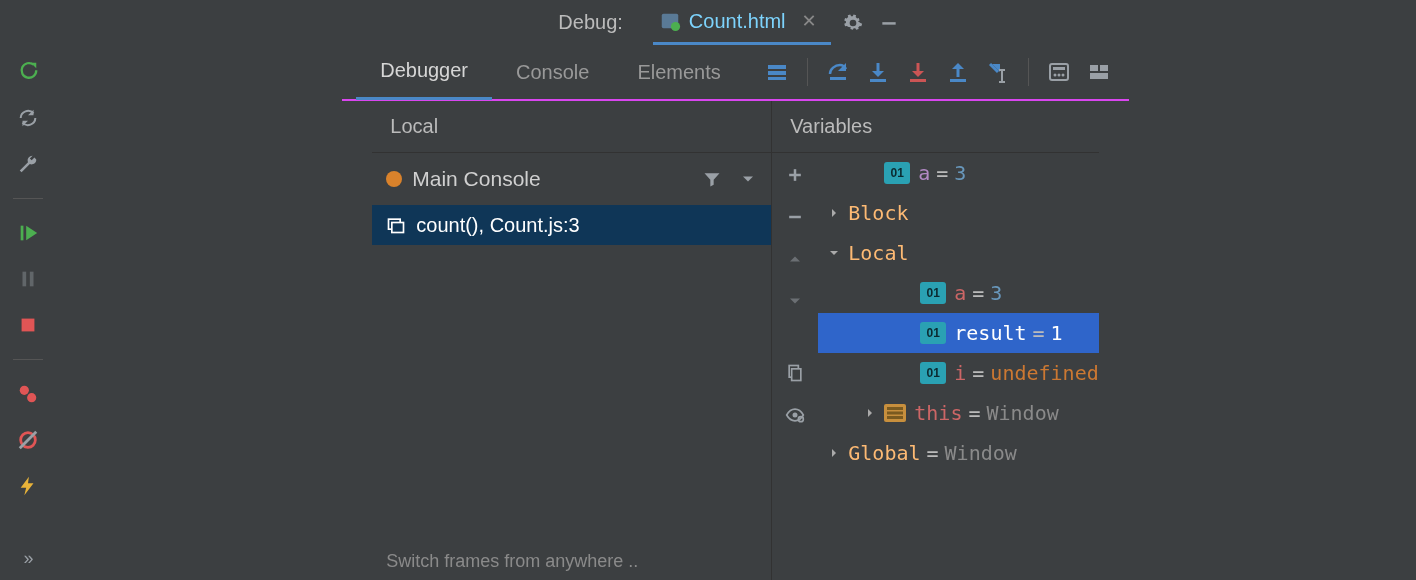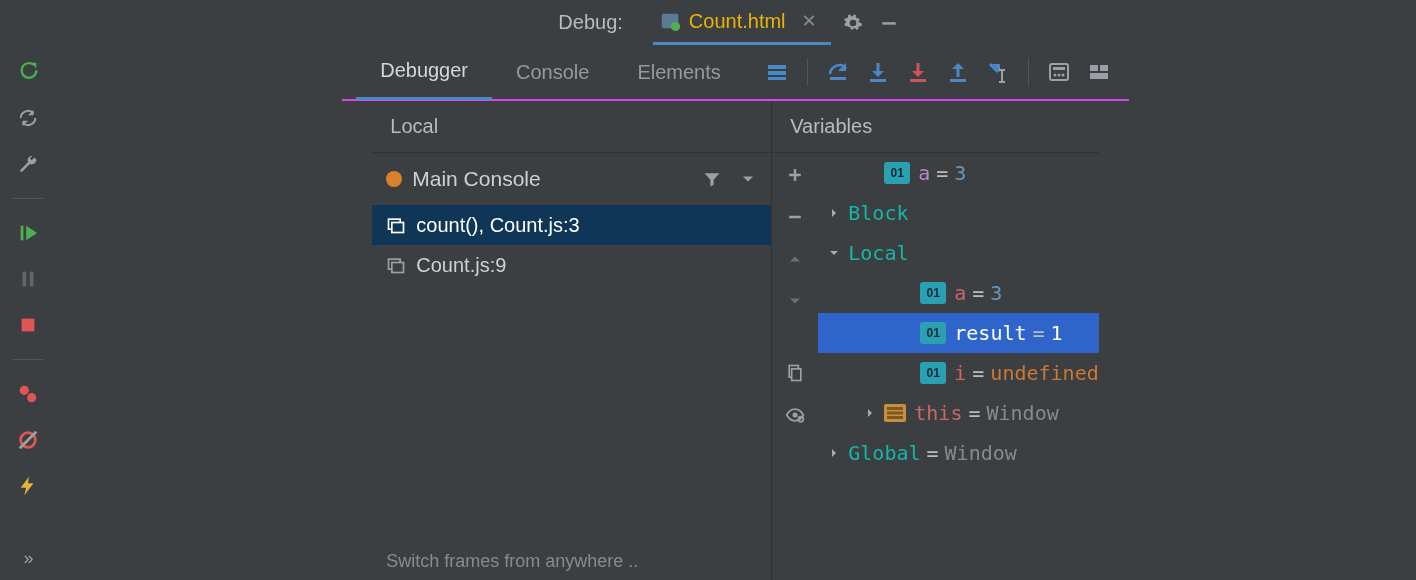--- a/index.html
+++ b/index.html
@@ -55,21 +55,21 @@
     padding-left: 0;
     margin-right: 30px;
   }
   .file-tab {
     display: flex; align-items: center;
     height: 45px;
     padding: 0 14px 0 6px;
     border-bottom: 3px solid #4a88c7;
     gap: 8px;
   }
-  .file-tab .fname { color: #eab308; font-size: 20px; }
+  .file-tab .fname { color: #7dd3fc; font-size: 20px; }
   .file-tab .close { color: #888; margin-left: 8px; font-size: 18px; }
   .topbar .spacer { flex: 1; }
   .topbar .ticon { width:28px; height:28px; display:flex; align-items:center; justify-content:center; color:#9aa0a6; margin-left:8px;}
   .topbar .ticon svg{width:20px;height:20px;}
 
   
   .tabs {
     height: 56px;
     display: flex;
     align-items: center;
@@ -210,21 +210,21 @@
   .vrow .obadge{
     display:inline-flex; align-items:center; justify-content:center;
     width:22px;height:18px; background:#c78f3d; border-radius:2px;margin-right:8px;
   }
   .name-purple{ color:#b389c5; }
   .name-red{ color:#cc6666; }
   .val-lit { color:#6897bb; }
   .val-undef { color:#cc7832; }
   .val-gray{ color:#8a8a8a; }
   .eq{ color:#bbbbbb; padding:0 6px;}
-  .plain{ color:#14b8a6; }
+  .plain{ color:#fdba74; }
 
   svg { display:block; }
 </style>
 </head>
 <body>
 
 <div class="gutter">
   <div class="gicon">
       <svg viewBox="0 0 24 24">
         <path fill="none" stroke="#4caf50" stroke-width="2.5" d="M18 4a8 8 0 1 0 3 6"></path>
@@ -401,27 +401,20 @@
           </span>
       </div>
       <div id="frames-list">
           <div class="frame-item selected">
             <svg width="20" height="20" viewBox="0 0 24 24">
               <rect x="3" y="5" width="14" height="12" fill="none" stroke="#fff" stroke-width="2"></rect>
               <rect x="7" y="9" width="14" height="12" fill="#0f3657" stroke="#fff" stroke-width="2"></rect>
             </svg>
             <span>count(), Count.js:3</span>
           </div>
-          <div class="frame-item">
-            <svg width="20" height="20" viewBox="0 0 24 24">
-              <rect x="3" y="5" width="14" height="12" fill="none" stroke="#9aa0a6" stroke-width="2"></rect>
-              <rect x="7" y="9" width="14" height="12" fill="#3c3f41" stroke="#9aa0a6" stroke-width="2"></rect>
-            </svg>
-            <span>Count.js:9</span>
-          </div>
         </div>
       <div class="bottom-hint">Switch frames from anywhere ..</div>
     </div>
 
     <div class="vars-panel">
       <div class="panel-header">Variables</div>
       <div class="vars-body-row">
         <div class="vars-toolbar">
           <div class="vicon">
               <svg viewBox="0 0 24 24">

